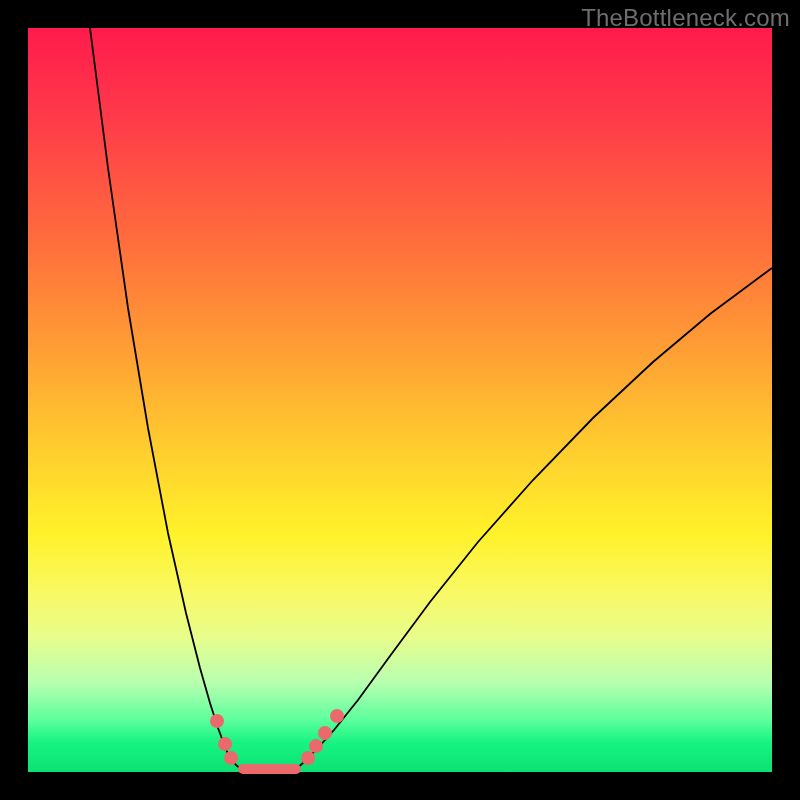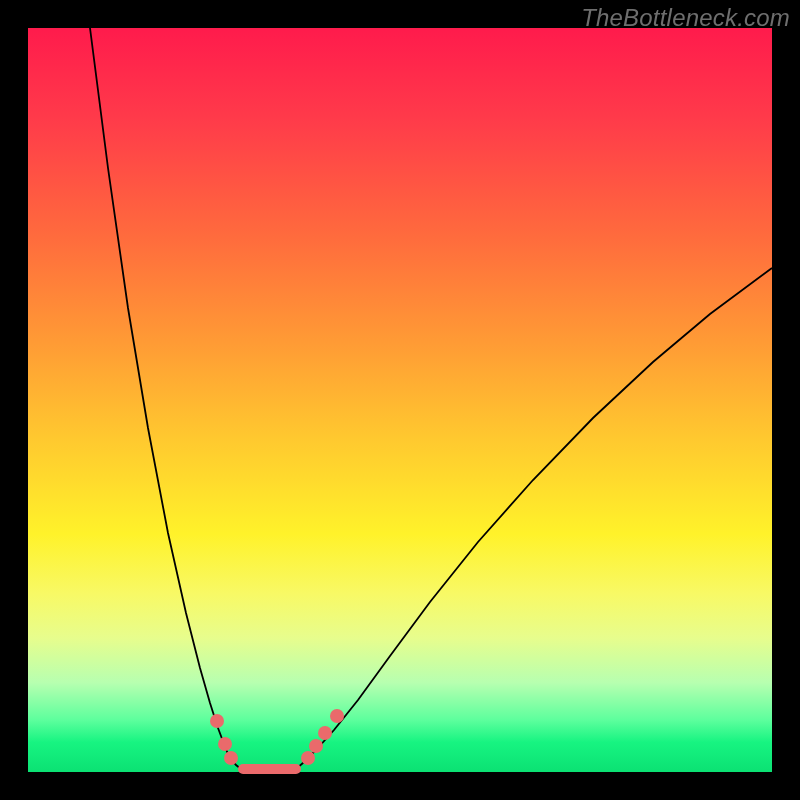--- a/index.html
+++ b/index.html
@@ -9,21 +9,20 @@
     height: 800px;
     overflow: hidden;
     background: #000;
     font-family: Arial, Helvetica, sans-serif;
   }
   .frame {
     position: relative;
     width: 800px;
     height: 800px;
     background: #000;
-    font-style: italic;
   }
   .watermark {
     position: absolute;
     top: 4px;
     right: 10px;
     color: #6e6e6e;
     font-size: 24px;
     font-weight: 400;
     letter-spacing: 0.2px;
     z-index: 10;

